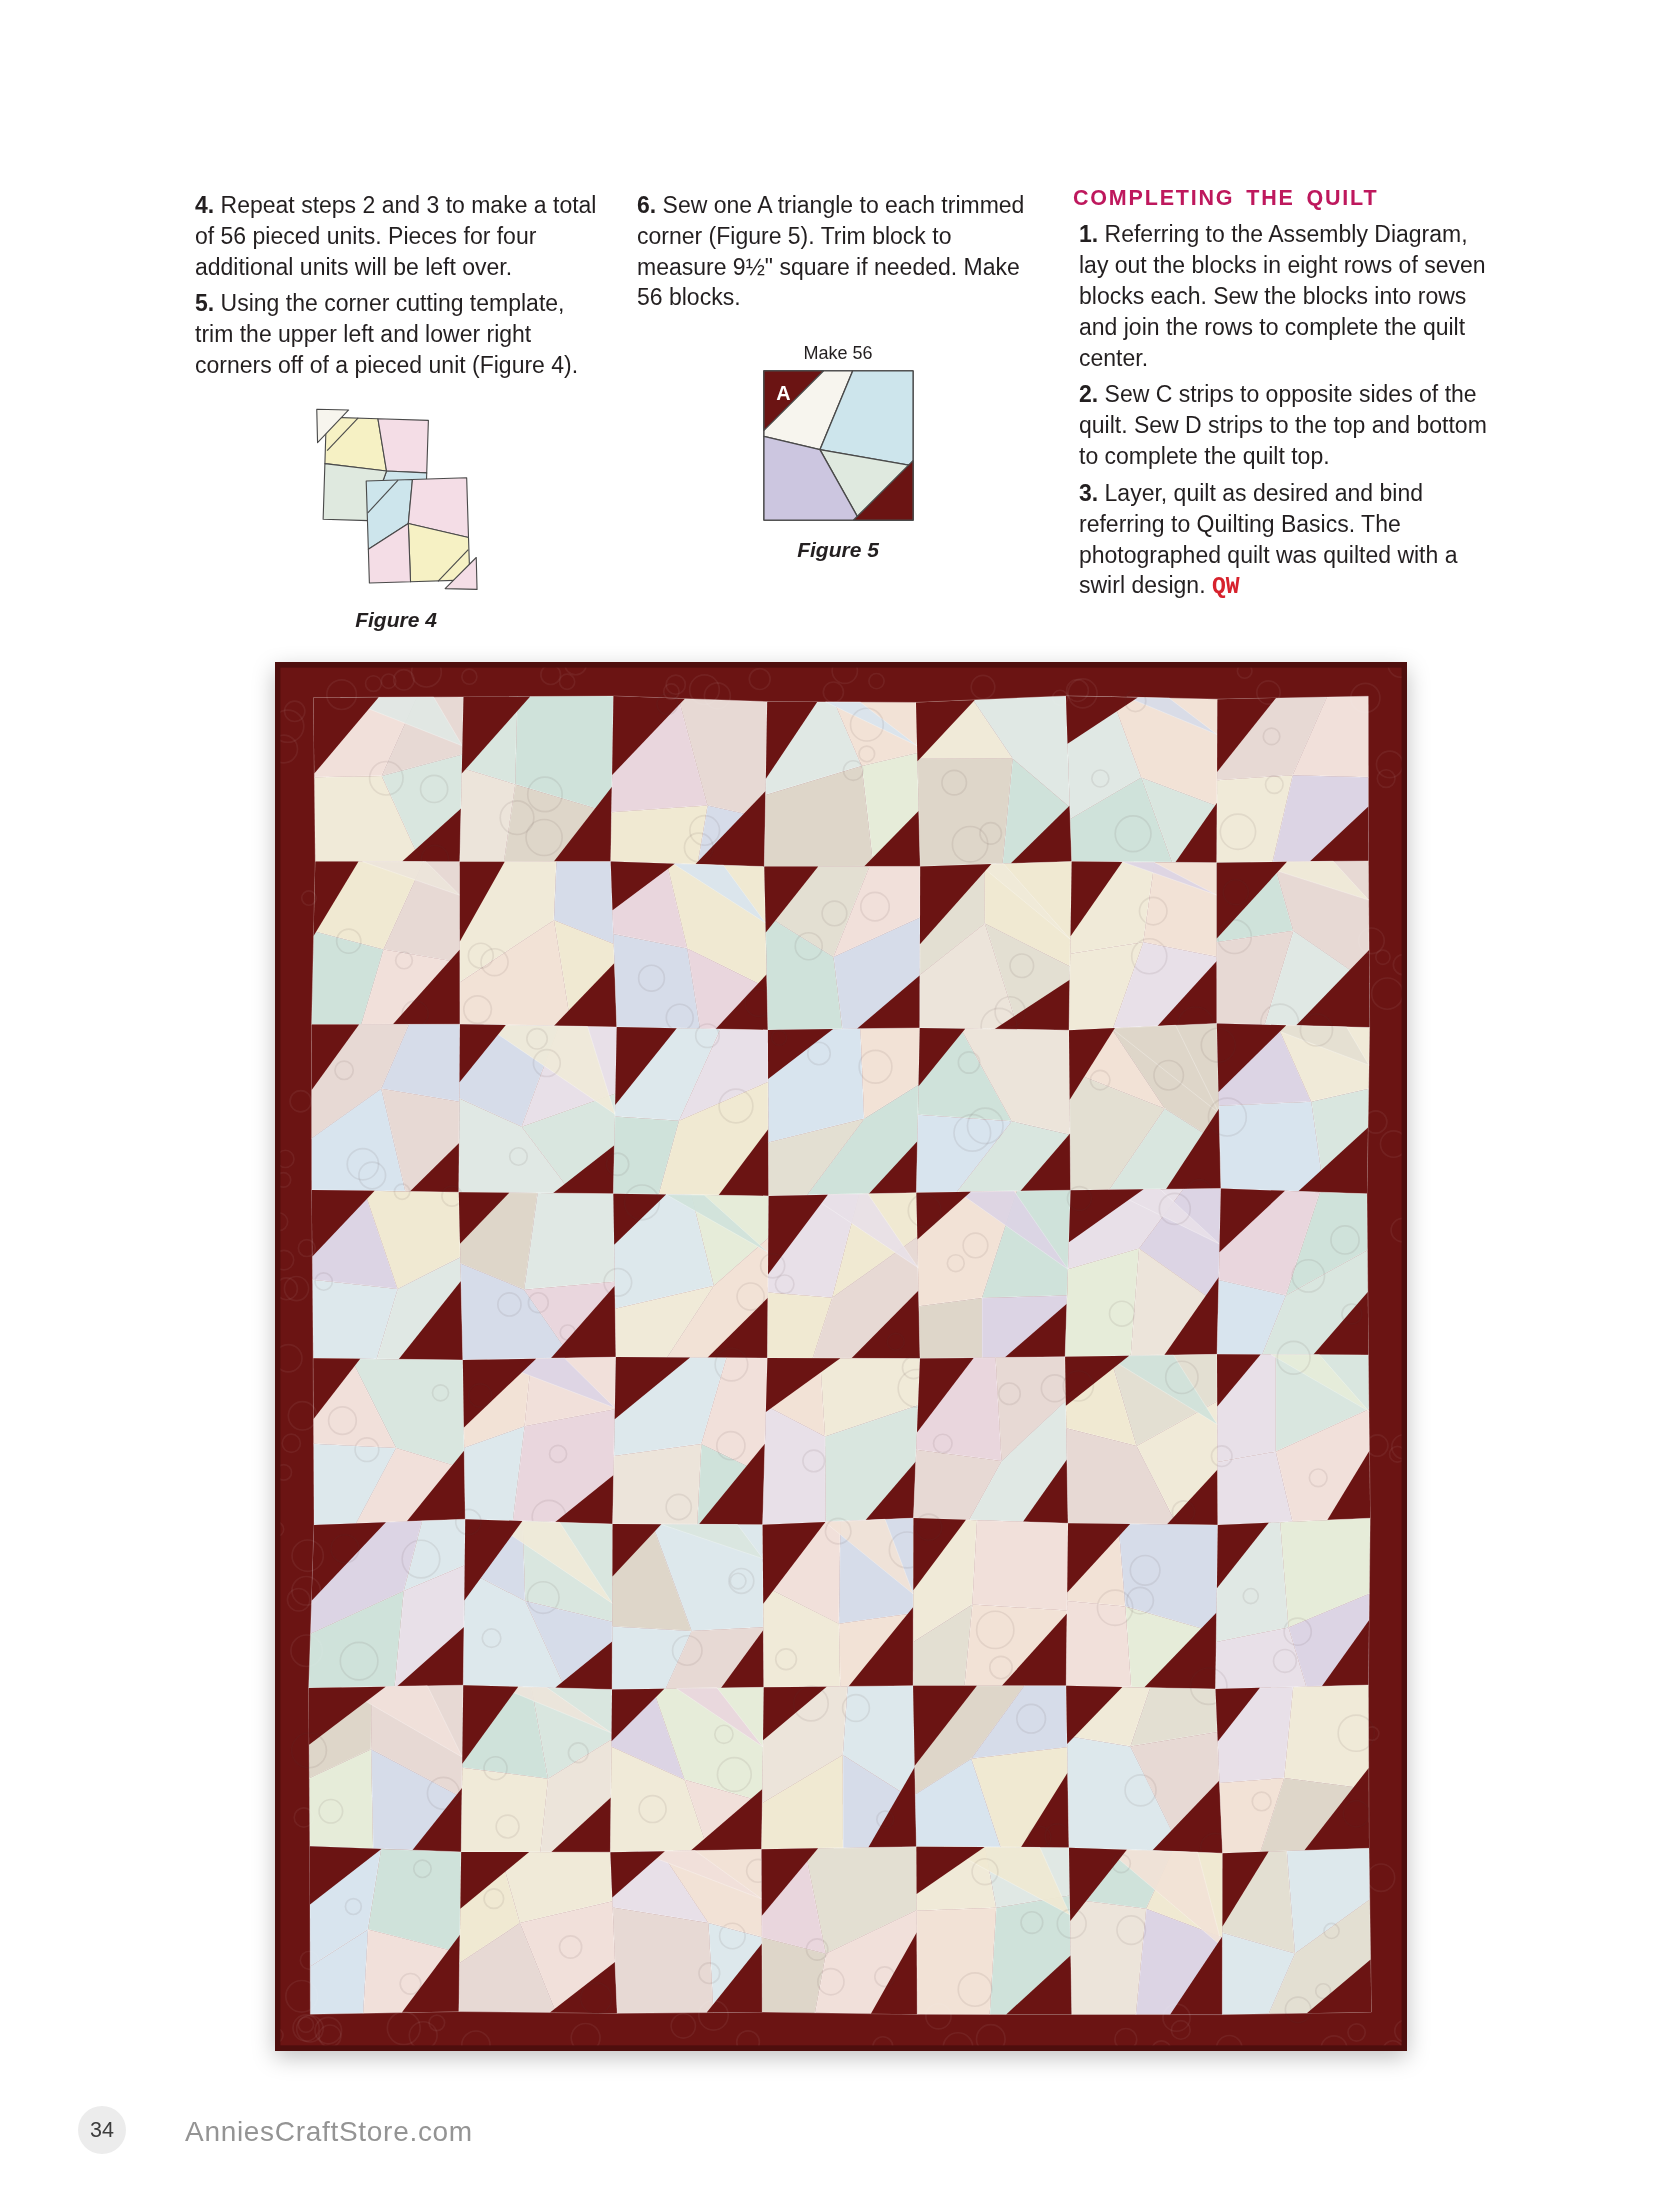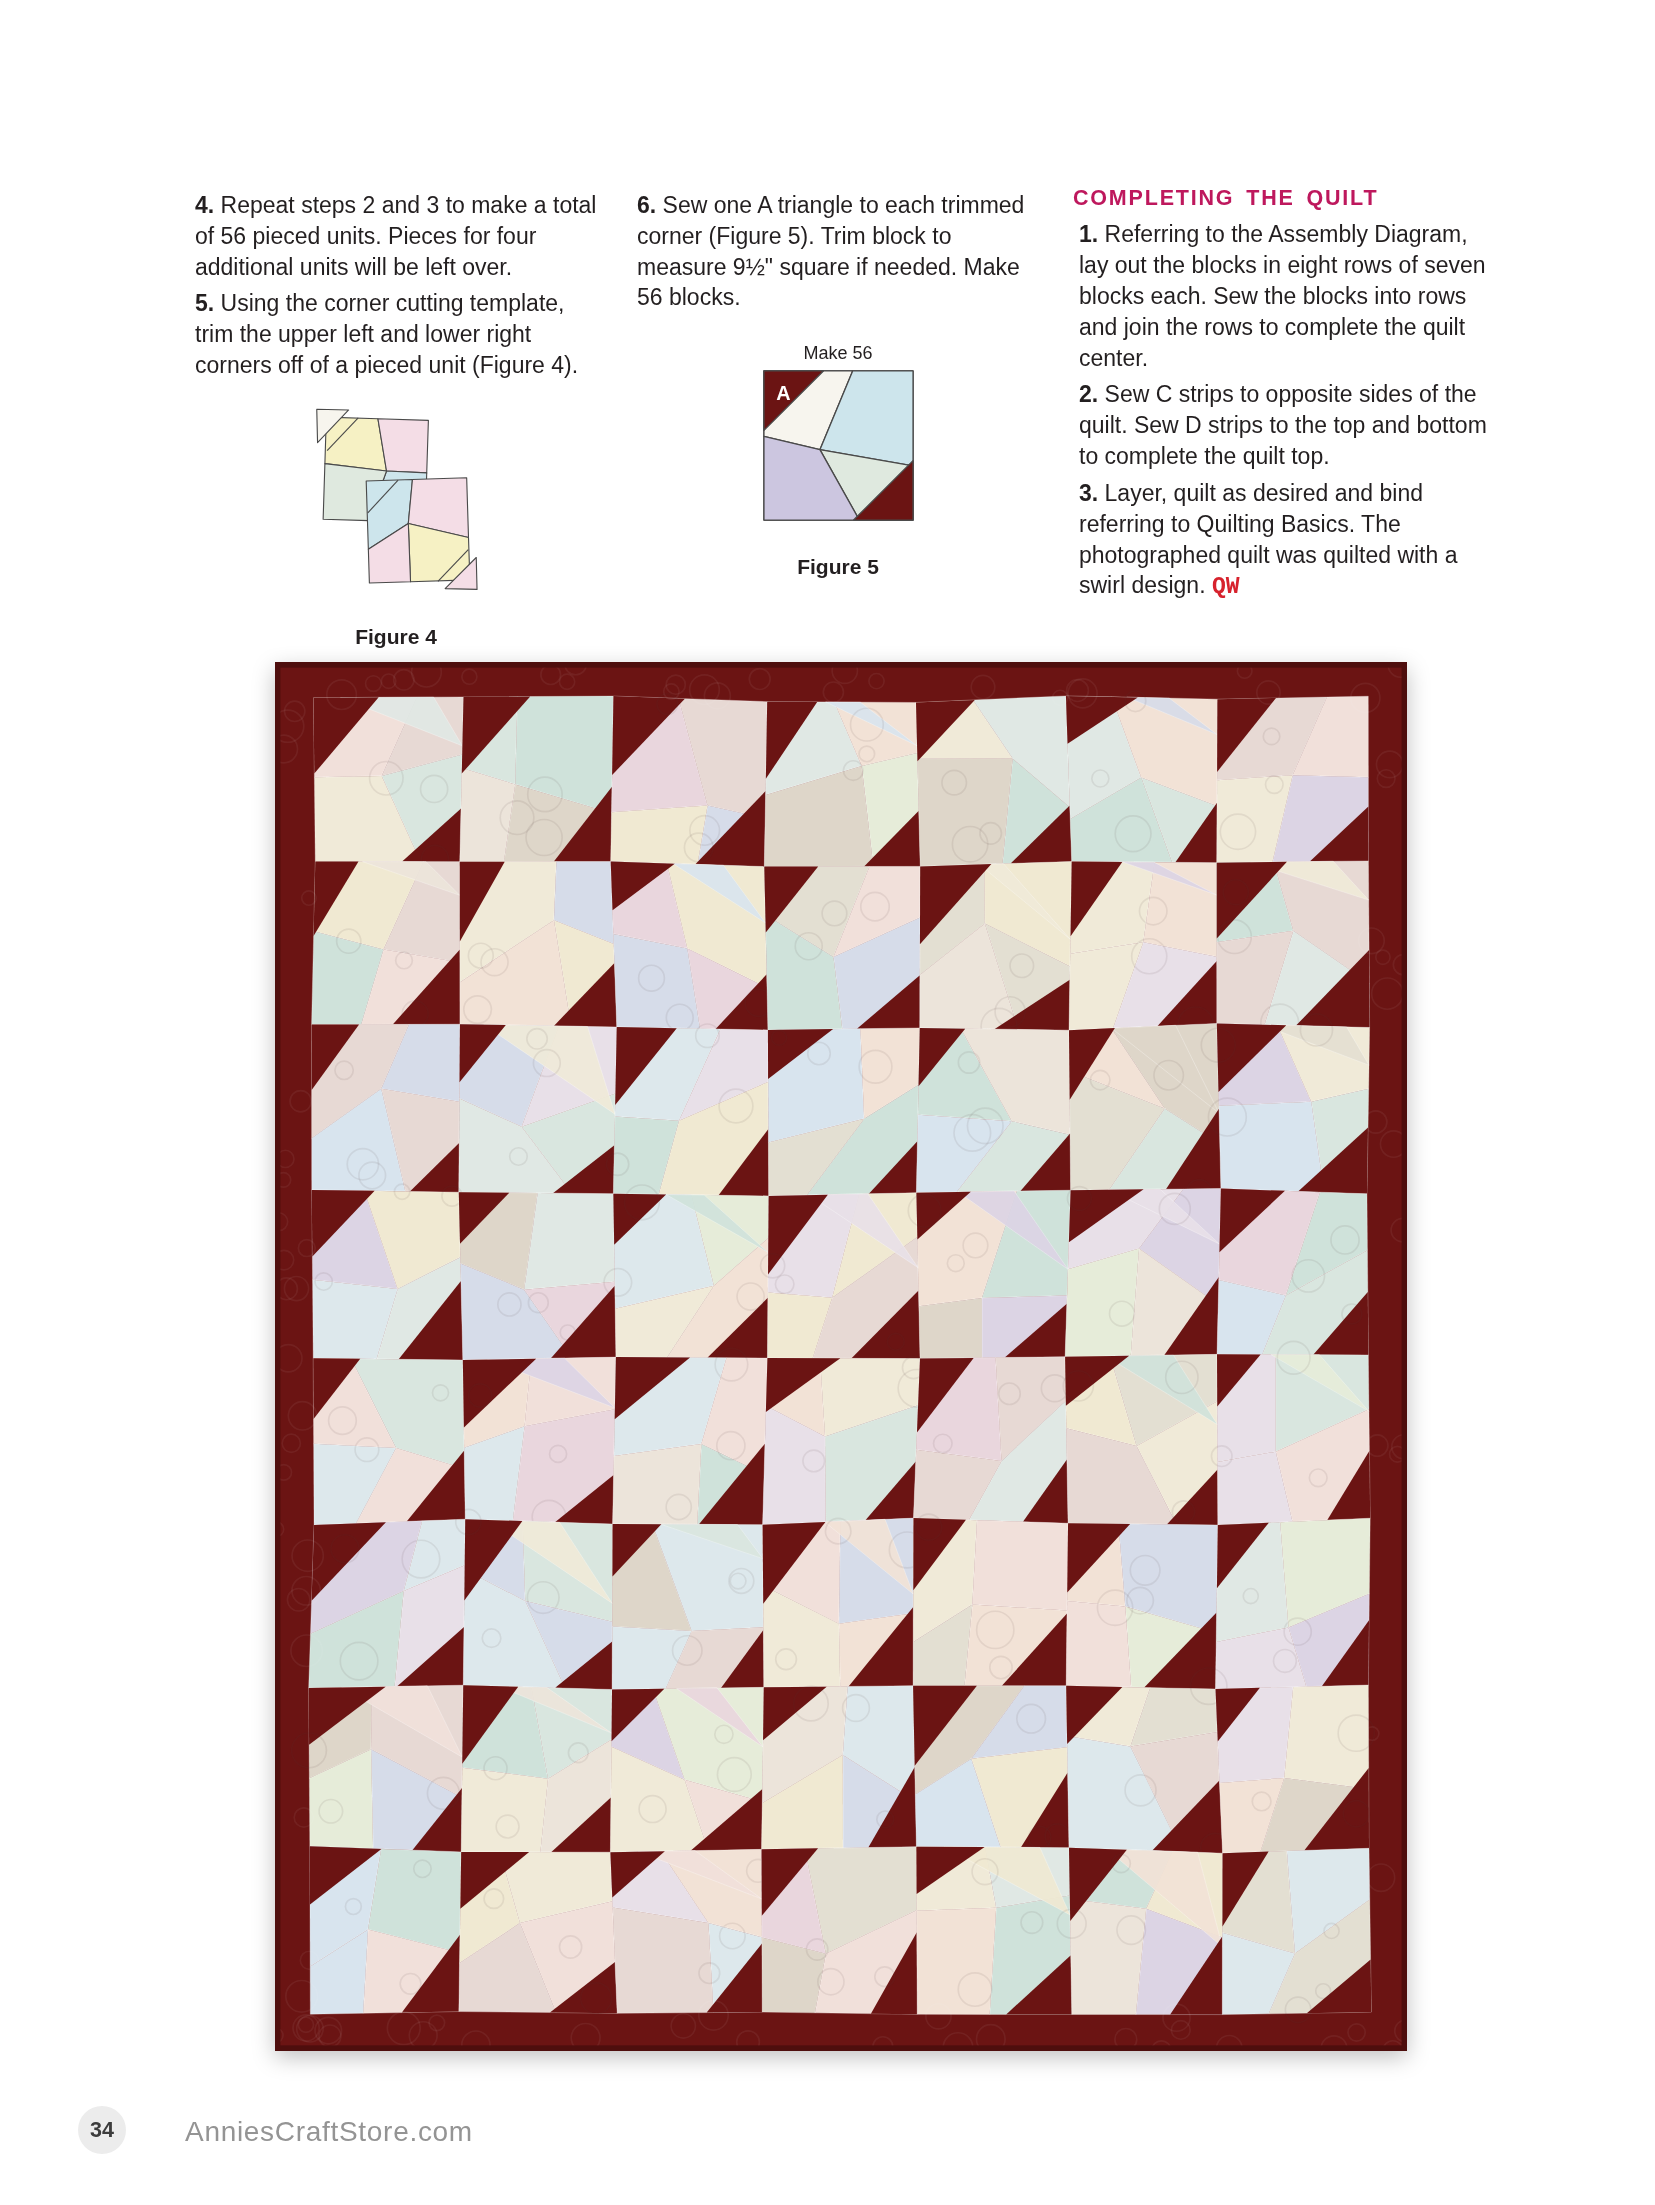--- a/index.html
+++ b/index.html
@@ -17,30 +17,30 @@
   .heading{
     margin:0 0 6.6px 0;font-size:21.5px;font-weight:bold;color:#be185d;
     letter-spacing:1.8px;word-spacing:4.1px;
   }
   .qw{color:#d7222d;font-weight:bold;font-family:Liberation Mono, monospace;}
   .figure{margin:25px 0 0 0;text-align:center;}
   .figure svg{display:inline-block;}
   #fig4-svg{width:189px;height:185px;}
   #fig5-svg{width:151px;height:151px;}
   .make-label{font-size:18px;margin:28px 0 5px 0;text-align:center;font-weight:normal;}
-  .fig-caption{font-weight:bold;font-size:21px;margin-top:24px;color:#231f20;}
+  .fig-caption{font-weight:bold;font-size:21px;margin-top:7px;color:#231f20;font-style:italic;}
   #fig5-wrap{margin-top:0;}
   .quilt{
     position:absolute;left:275px;top:662px;width:1132px;height:1389px;margin:0;
     box-shadow:0 6.6px 21.5px rgba(0,0,0,0.25);
   }
   .quilt svg{width:1132px;height:1389px;display:block;}
   .page-num{
     position:absolute;left:78px;top:2106px;width:48px;height:48px;border-radius:50%;
-    background:#ececec;color:#3c3c3c;font-weight:bold;font-size:21.5px;
+    background:#ececec;color:#3c3c3c;font-weight:normal;font-size:21.5px;
     display:flex;align-items:center;justify-content:center;
   }
   .site{
     position:absolute;left:185px;top:2116px;font-size:28px;color:#949494;
     letter-spacing:0.7px;
   }
 </style>
 </head>
 <body>
 

